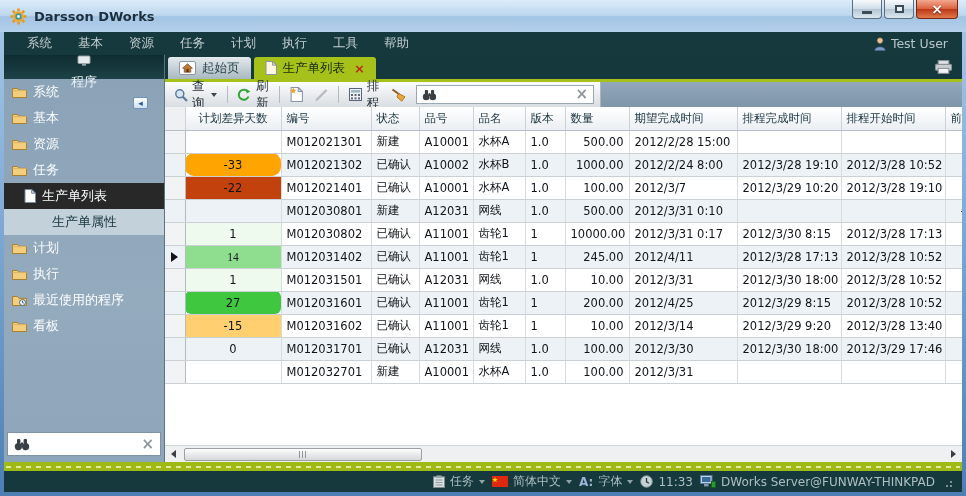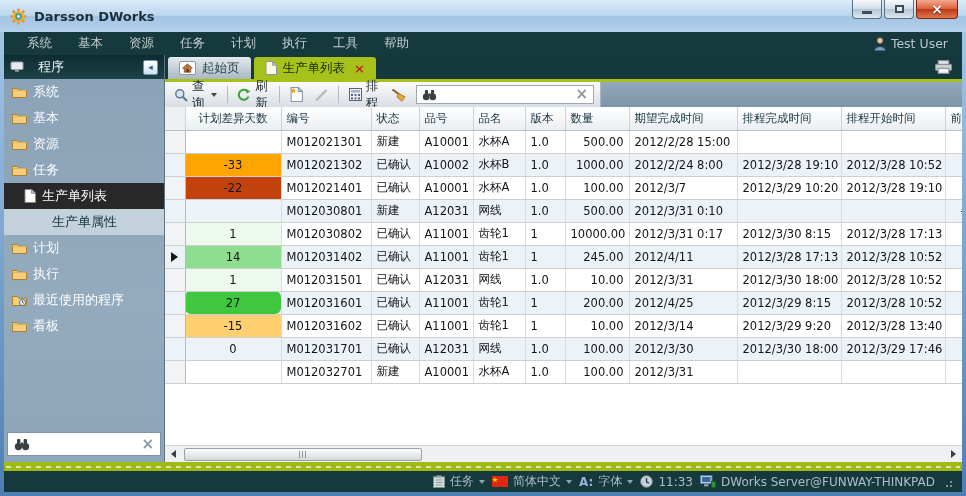--- a/index.html
+++ b/index.html
@@ -28,21 +28,21 @@
   
   .menubar { height: 23px; background: #16393d; display: flex; align-items: center; padding: 0 10px; }
   .menu-item { color: #c4cfd1; padding: 0 13px; font-size: 12.5px; height: 100%; display: flex; align-items: center; }
   .menu-user { margin-left: auto; display: flex; align-items: center; gap: 5px; color: #b9c5c9; font-size: 12.5px; padding-right: 4px; }
 
   
   .main { height: 407px; display: flex; }
 
   
   .sidebar { width: 160px; background: linear-gradient(180deg,#8aa2b7,#94aabd 60%,#8ea6ba); display: flex; flex-direction: column; }
-  .side-header { height: 24px; background: linear-gradient(#0e2d31,#1d4247); color: #e8eef0; display: flex; align-items: center; gap: 14px; padding: 0 6px; font-size: 13px; }
+  .side-header { height: 24px; background: linear-gradient(#0e2d31,#1d4247); color: #e8eef0; display: flex; align-items: center; gap: 6px; padding: 0 16px; font-size: 13px; flex-direction: column; }
   .collapse-btn { margin-left: auto; width: 15px; height: 15px; background: linear-gradient(#ffffff,#cfe2f2); border: 1px solid #6f94ba; border-radius: 2px; color: #2a5a9a; font-size: 9px; display: flex; align-items: center; justify-content: center; }
   .side-item { height: 26px; display: flex; align-items: center; gap: 6px; color: #fbfdfe; font-size: 13px; padding-left: 8px; }
   .side-item.lvl1 { padding-left: 20px; }
   .side-item.lvl2 { padding-left: 42px; }
   .side-item.selected { background: #282828; }
   .side-item.highlighted { background: #c3d1db; color: #15333a; }
   .side-search { margin-top: auto; margin-bottom: 6px; height: 24px; background: #fff; border: 1px solid #7e93a4; margin-left: 3px; margin-right: 3px; display: flex; align-items: center; padding: 0 6px; gap: 6px; }
   .side-search input { flex: 1; border: none; outline: none; font-size: 12px; min-width: 0; background: transparent; }
   .x-mark { color: #8e979e; font-weight: bold; font-size: 15px; line-height: 1; }
 
@@ -53,21 +53,21 @@
   .tab { height: 22px; display: flex; align-items: center; gap: 6px; padding: 0 11px; margin-right: 3px; border-radius: 3px 3px 0 0; font-size: 12.5px; }
   .tab.inactive { background: linear-gradient(#e4eaee,#a9b8c0); color: #1f3d42; }
   .tab.active { background: #a6c119; color: #15280a; }
   .tab-close { color: #c0281e; font-weight: bold; font-size: 13px; line-height: 1; margin-left: 3px; }
   .home-badge { width: 17px; height: 14px; background: #fdfdfd; border: 1px solid #8a99a2; border-radius: 2px; display: flex; align-items: center; justify-content: center; }
   .strip-right { margin-left: auto; margin-right: 10px; align-self: center; }
 
   .toolbar { height: 25px; display: flex; }
   .tb-left { width: 436px; background: linear-gradient(#fcfcfc,#d9dee3); border-right: 1px solid #a8b6c0; display: flex; align-items: center; gap: 5px; padding: 0 6px; }
   .tb-right { flex: 1; background: linear-gradient(#93a8bb,#7e94a8); }
-  .tb-btn { display: flex; align-items: center; gap: 4px; color: #1e2b33; font-size: 12.5px; padding: 1px 3px; }
+  .tb-btn { display: flex; align-items: center; gap: 4px; color: #1e2b33; font-size: 12.5px; padding: 1px 3px; text-align: center; }
   .tb-sep { width: 1px; height: 17px; background: #b2bac2; margin: 0 2px; }
   .dd-arrow { width: 0; height: 0; border-left: 3px solid transparent; border-right: 3px solid transparent; border-top: 4px solid #3a464e; margin-left: 2px; }
   .tb-search { margin-left: 2px; width: 178px; height: 19px; background: #fff; border: 1px solid #9aa8b2; display: flex; align-items: center; padding: 0 5px; gap: 4px; }
   .tb-search input { flex: 1; border: none; outline: none; min-width: 0; font-size: 12px; background: transparent; }
 
   
   .gridwrap { flex: 1; background: #fff; overflow: hidden; position: relative; }
   table { border-collapse: collapse; table-layout: fixed; width: 820px; font-size: 11.5px; }
   th { height: 23px; font-weight: normal; text-align: left; padding: 0 5px;
        background: linear-gradient(#ffffff,#eaeef2); border-right: 1px solid #ccd2d7; border-bottom: 1px solid #b7bec5;
@@ -438,21 +438,21 @@
                 <td>水杯A</td>
                 <td>1.0</td>
                 <td class="qty">500.00</td>
                 <td>2012/2/28 15:00</td>
                 <td></td>
                 <td></td>
                 <td></td>
               </tr>
               <tr class="odd">
                 <td class="sel"></td>
-                <td class="diff" style="background: rgb(255, 164, 0);">-33</td>
+                <td class="diff" style="background: rgb(255, 164, 0); border-radius: 9px;">-33</td>
                 <td>M012021302</td>
                 <td>已确认</td>
                 <td>A10002</td>
                 <td>水杯B</td>
                 <td>1.0</td>
                 <td class="qty">1000.00</td>
                 <td>2012/2/24 8:00</td>
                 <td>2012/3/28 19:10</td>
                 <td>2012/3/28 10:52</td>
                 <td></td>
@@ -496,21 +496,21 @@
                 <td class="qty">10000.00</td>
                 <td>2012/3/31 0:17</td>
                 <td>2012/3/30 8:15</td>
                 <td>2012/3/28 17:13</td>
                 <td></td>
               </tr>
               <tr class="odd">
                 <td class="sel">
                   <div class="row-marker"></div>
                 </td>
-                <td class="diff" style="background: rgb(143, 222, 143);">14</td>
+                <td class="diff" style="background: rgb(143, 222, 143); font-family: Liberation Serif, serif;">14</td>
                 <td>M012031402</td>
                 <td>已确认</td>
                 <td>A11001</td>
                 <td>齿轮1</td>
                 <td>1</td>
                 <td class="qty">245.00</td>
                 <td>2012/4/11</td>
                 <td>2012/3/28 17:13</td>
                 <td>2012/3/28 10:52</td>
                 <td></td>

